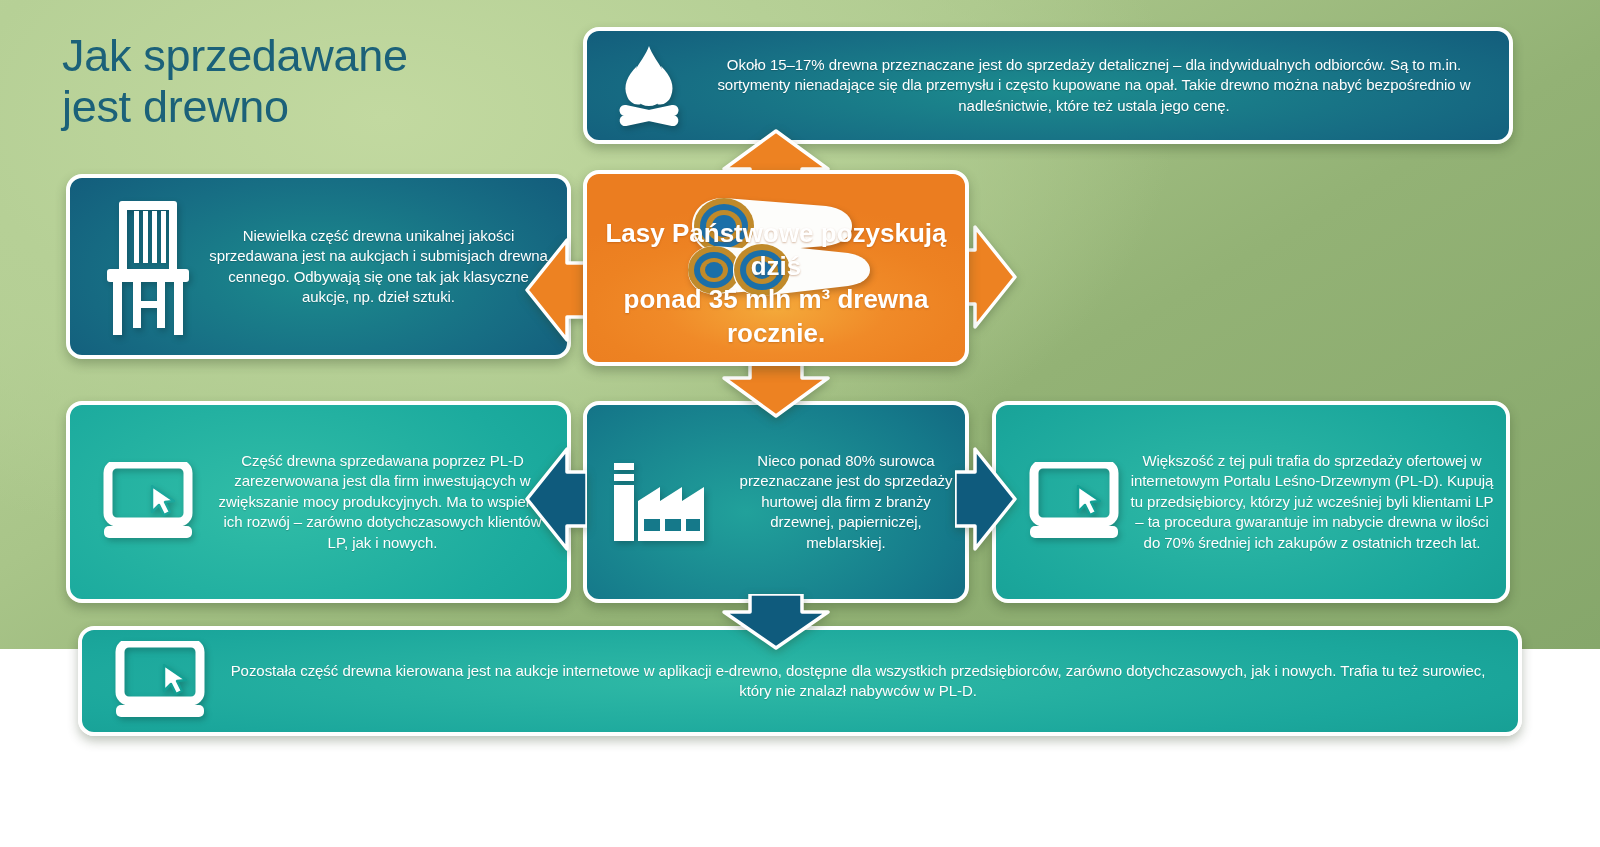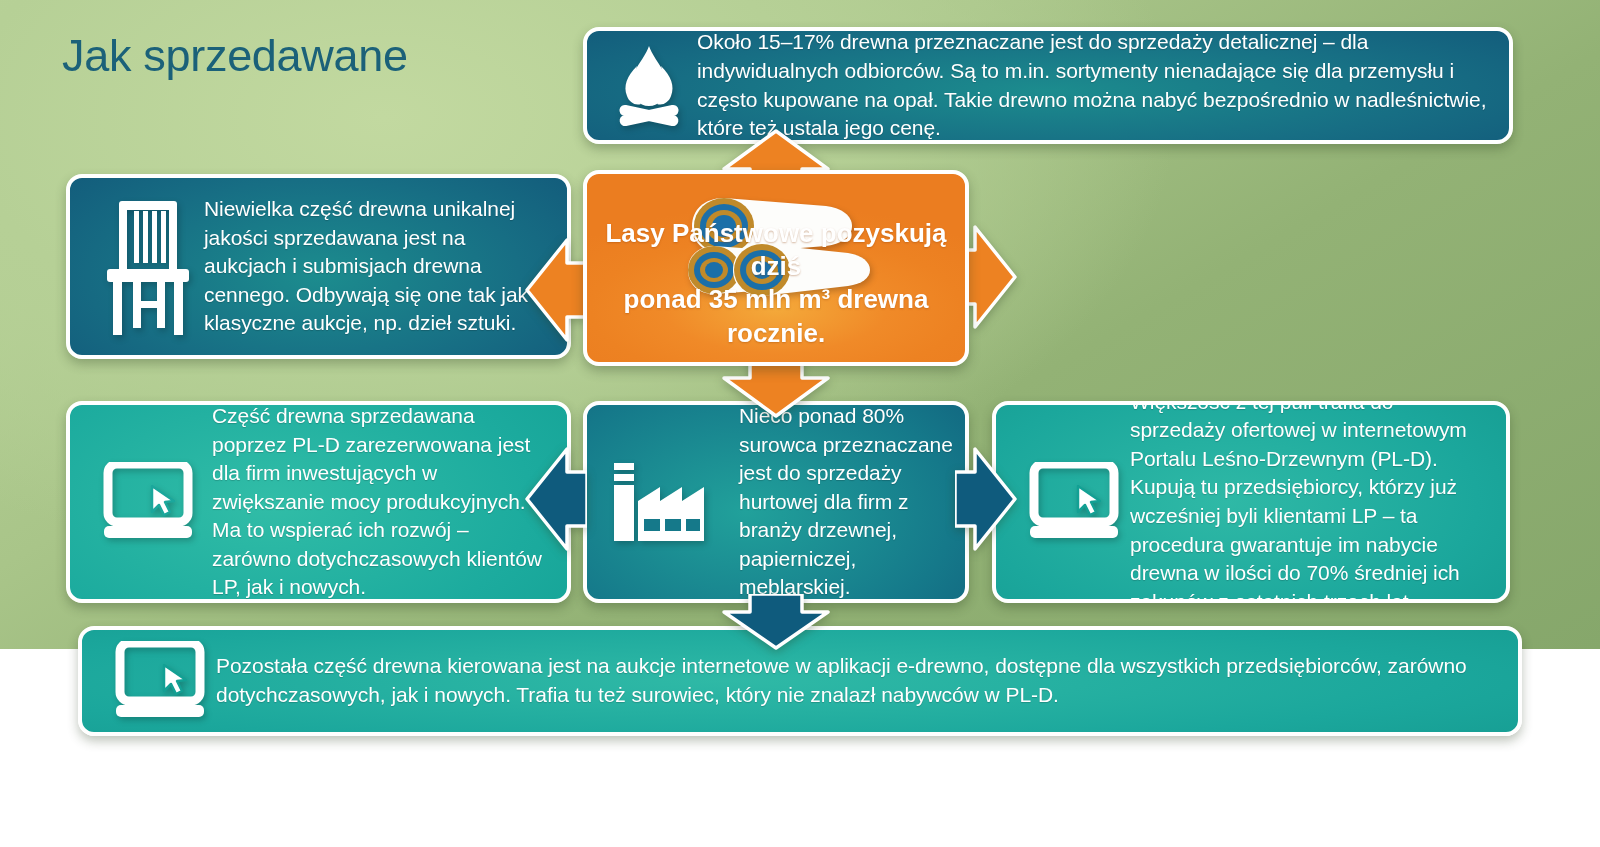--- a/index.html
+++ b/index.html
@@ -47,24 +47,25 @@
     overflow: hidden;
   }
   .card .icon-wrap {
     flex: 0 0 auto;
     display: flex;
     align-items: center;
     justify-content: center;
   }
   .card .body {
     color: #ffffff;
-    font-size: 21px;
+    font-size: 15px;
     line-height: 1.36;
     letter-spacing: -0.05px;
     text-shadow: 0 1px 1px rgba(0,0,0,0.18);
+    text-align: center;
   }
   .card .body p { margin: 0; }
 
   
   .g-darkteal {
     background:
       radial-gradient(ellipse 90% 120% at 50% 55%, #1c8c8e 0%, #176e84 45%, #12597a 78%, #0f4e6e 100%);
   }
   .g-tealblue {
     background:
@@ -132,20 +133,21 @@
   .ico { display: block; }
   .ico-shadow { filter: drop-shadow(2px 3px 3px rgba(0,0,0,0.22)); }
 </style>
 </head>
 <body>
 
 <div id="infographic">
 
   <h1 class="title">
     <span class="line">Jak sprzedawane</span>
+    <span class="line">jest drewno</span>
   </h1>
 
   <svg class="arrow" style="left:718px; top:129px;" width="116" height="60" viewBox="0 0 116 60">
     <path d="M58 2 L110 40 L84 40 L84 60 L32 60 L32 40 L6 40 Z" fill="#ed8222" stroke="#ffffff" stroke-width="3.5" stroke-linejoin="round"></path>
   </svg>
 
   <svg class="arrow" style="left:525px; top:235px;" width="62" height="110" viewBox="0 0 62 110">
     <path d="M2 55 L42 5 L42 28 L62 28 L62 82 L42 82 L42 105 Z" fill="#ed8222" stroke="#ffffff" stroke-width="3.5" stroke-linejoin="round"></path>
   </svg>
 

